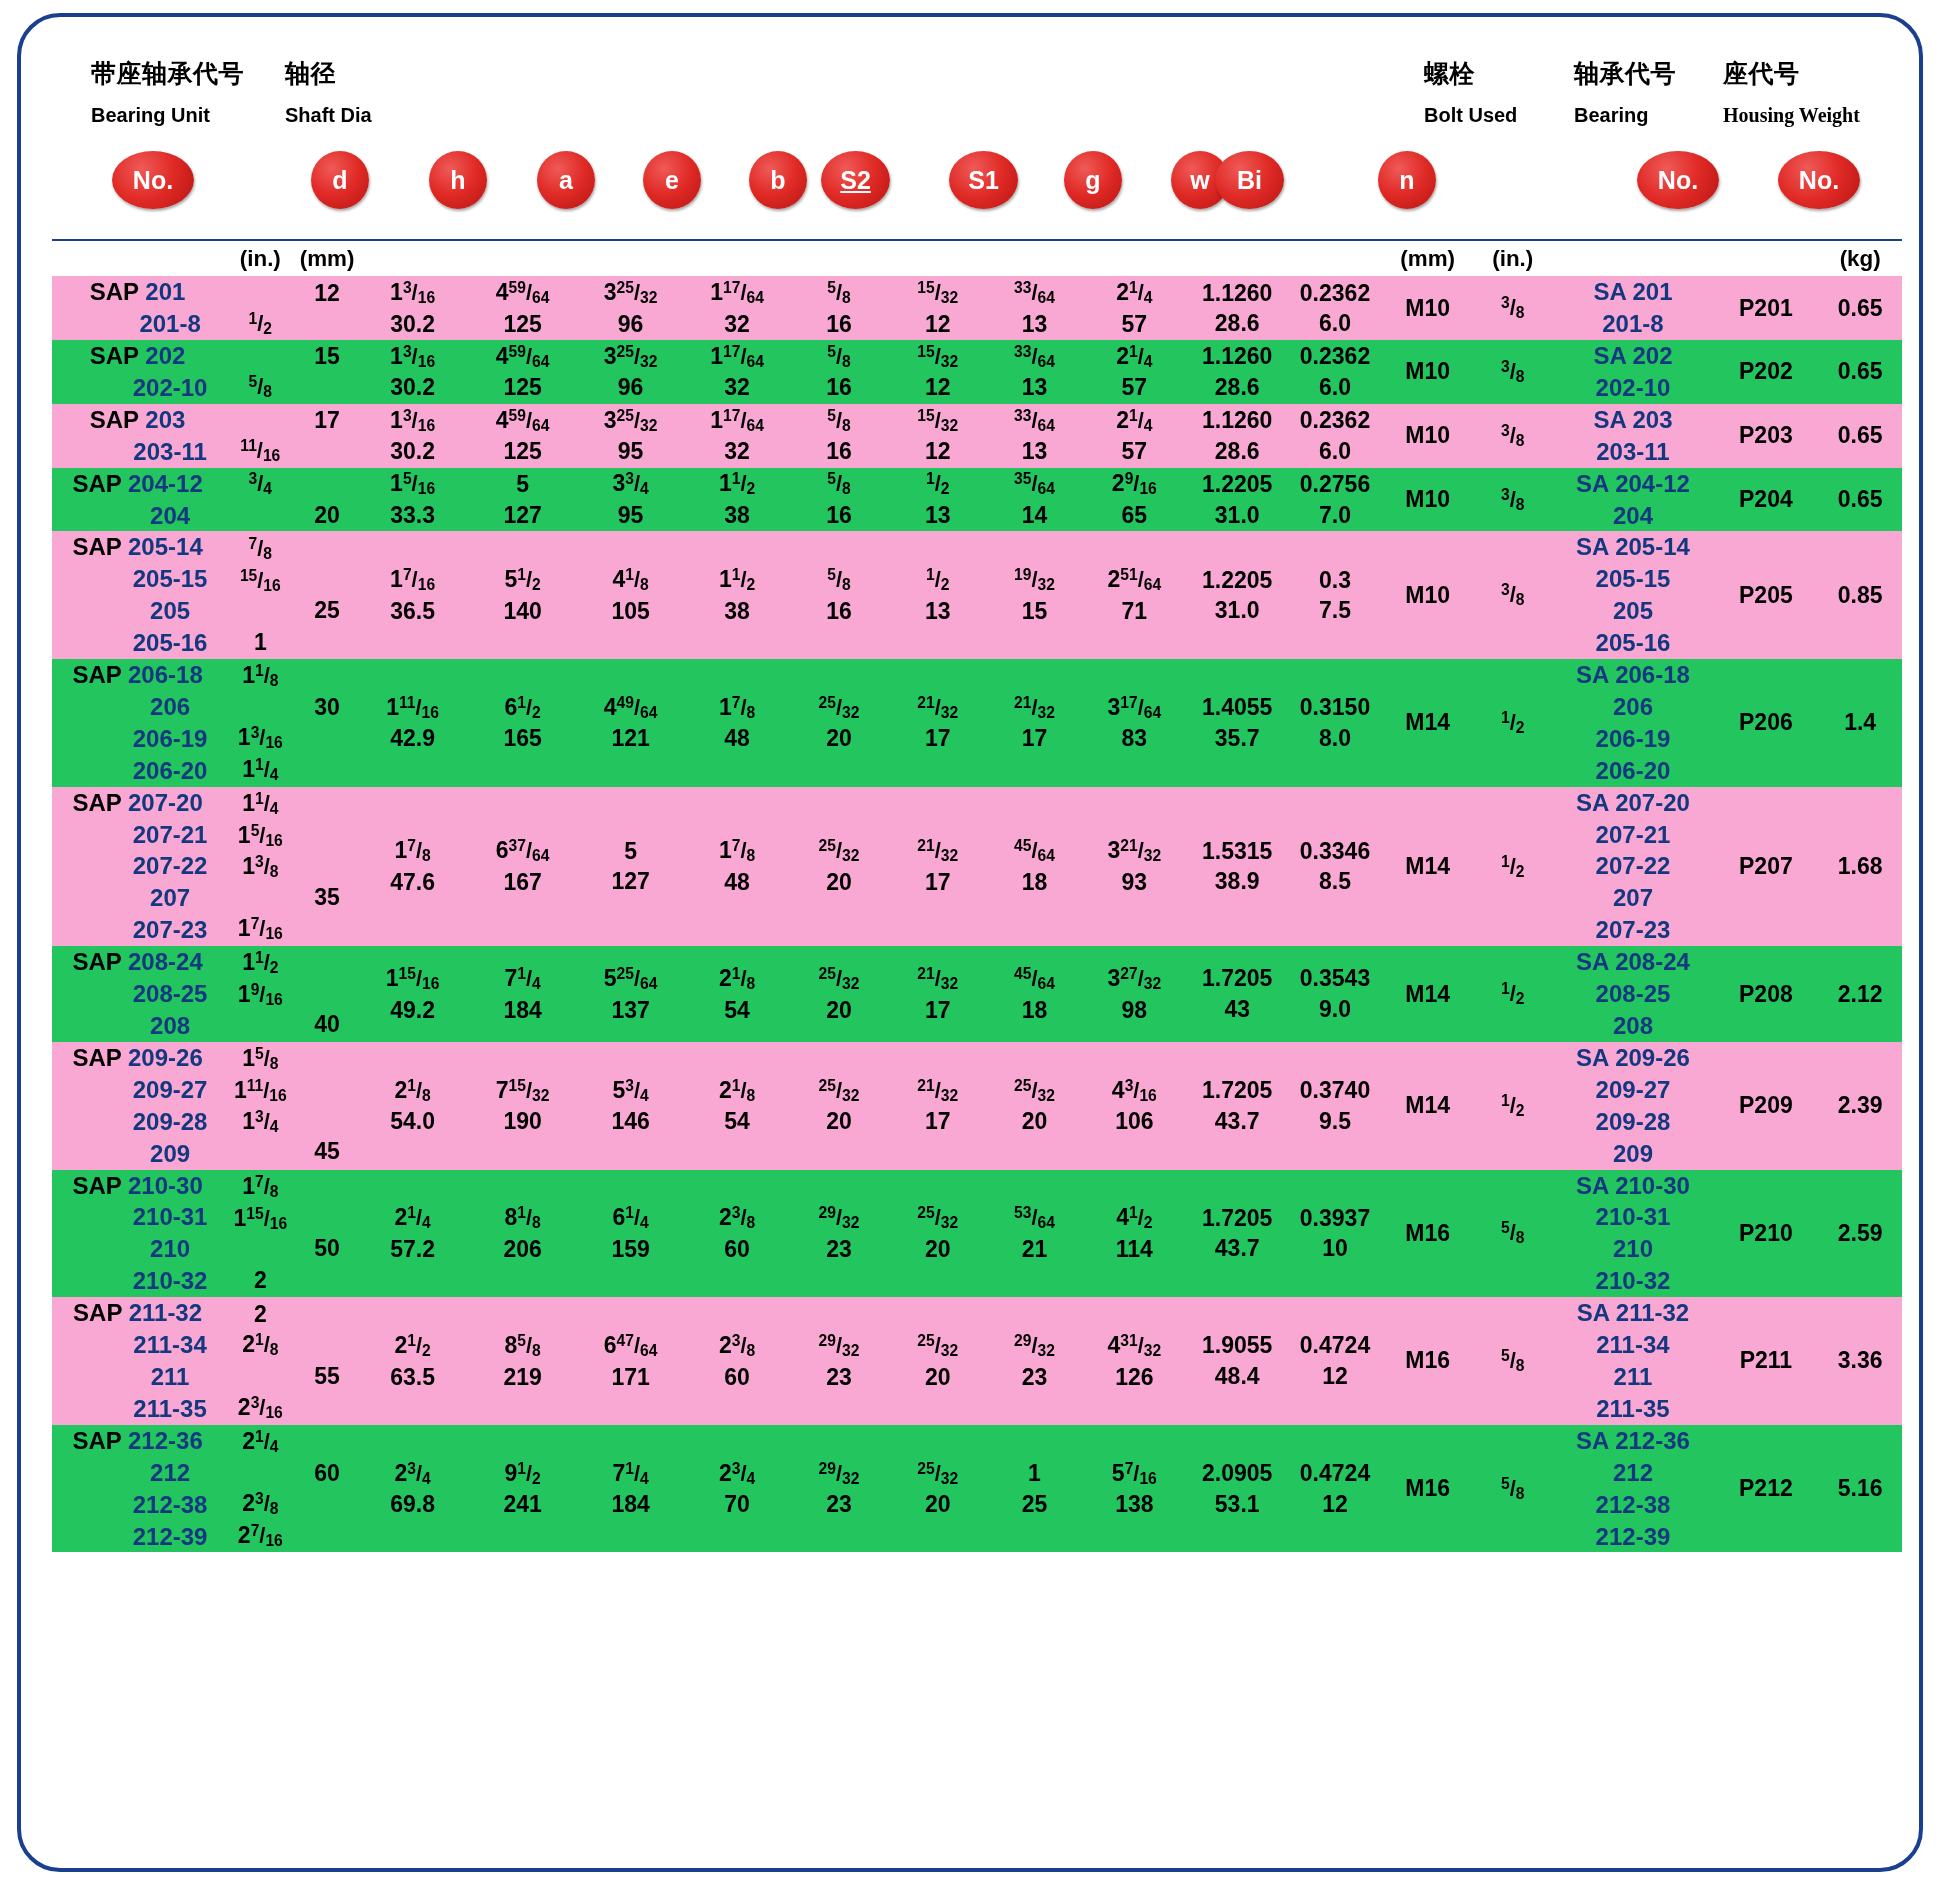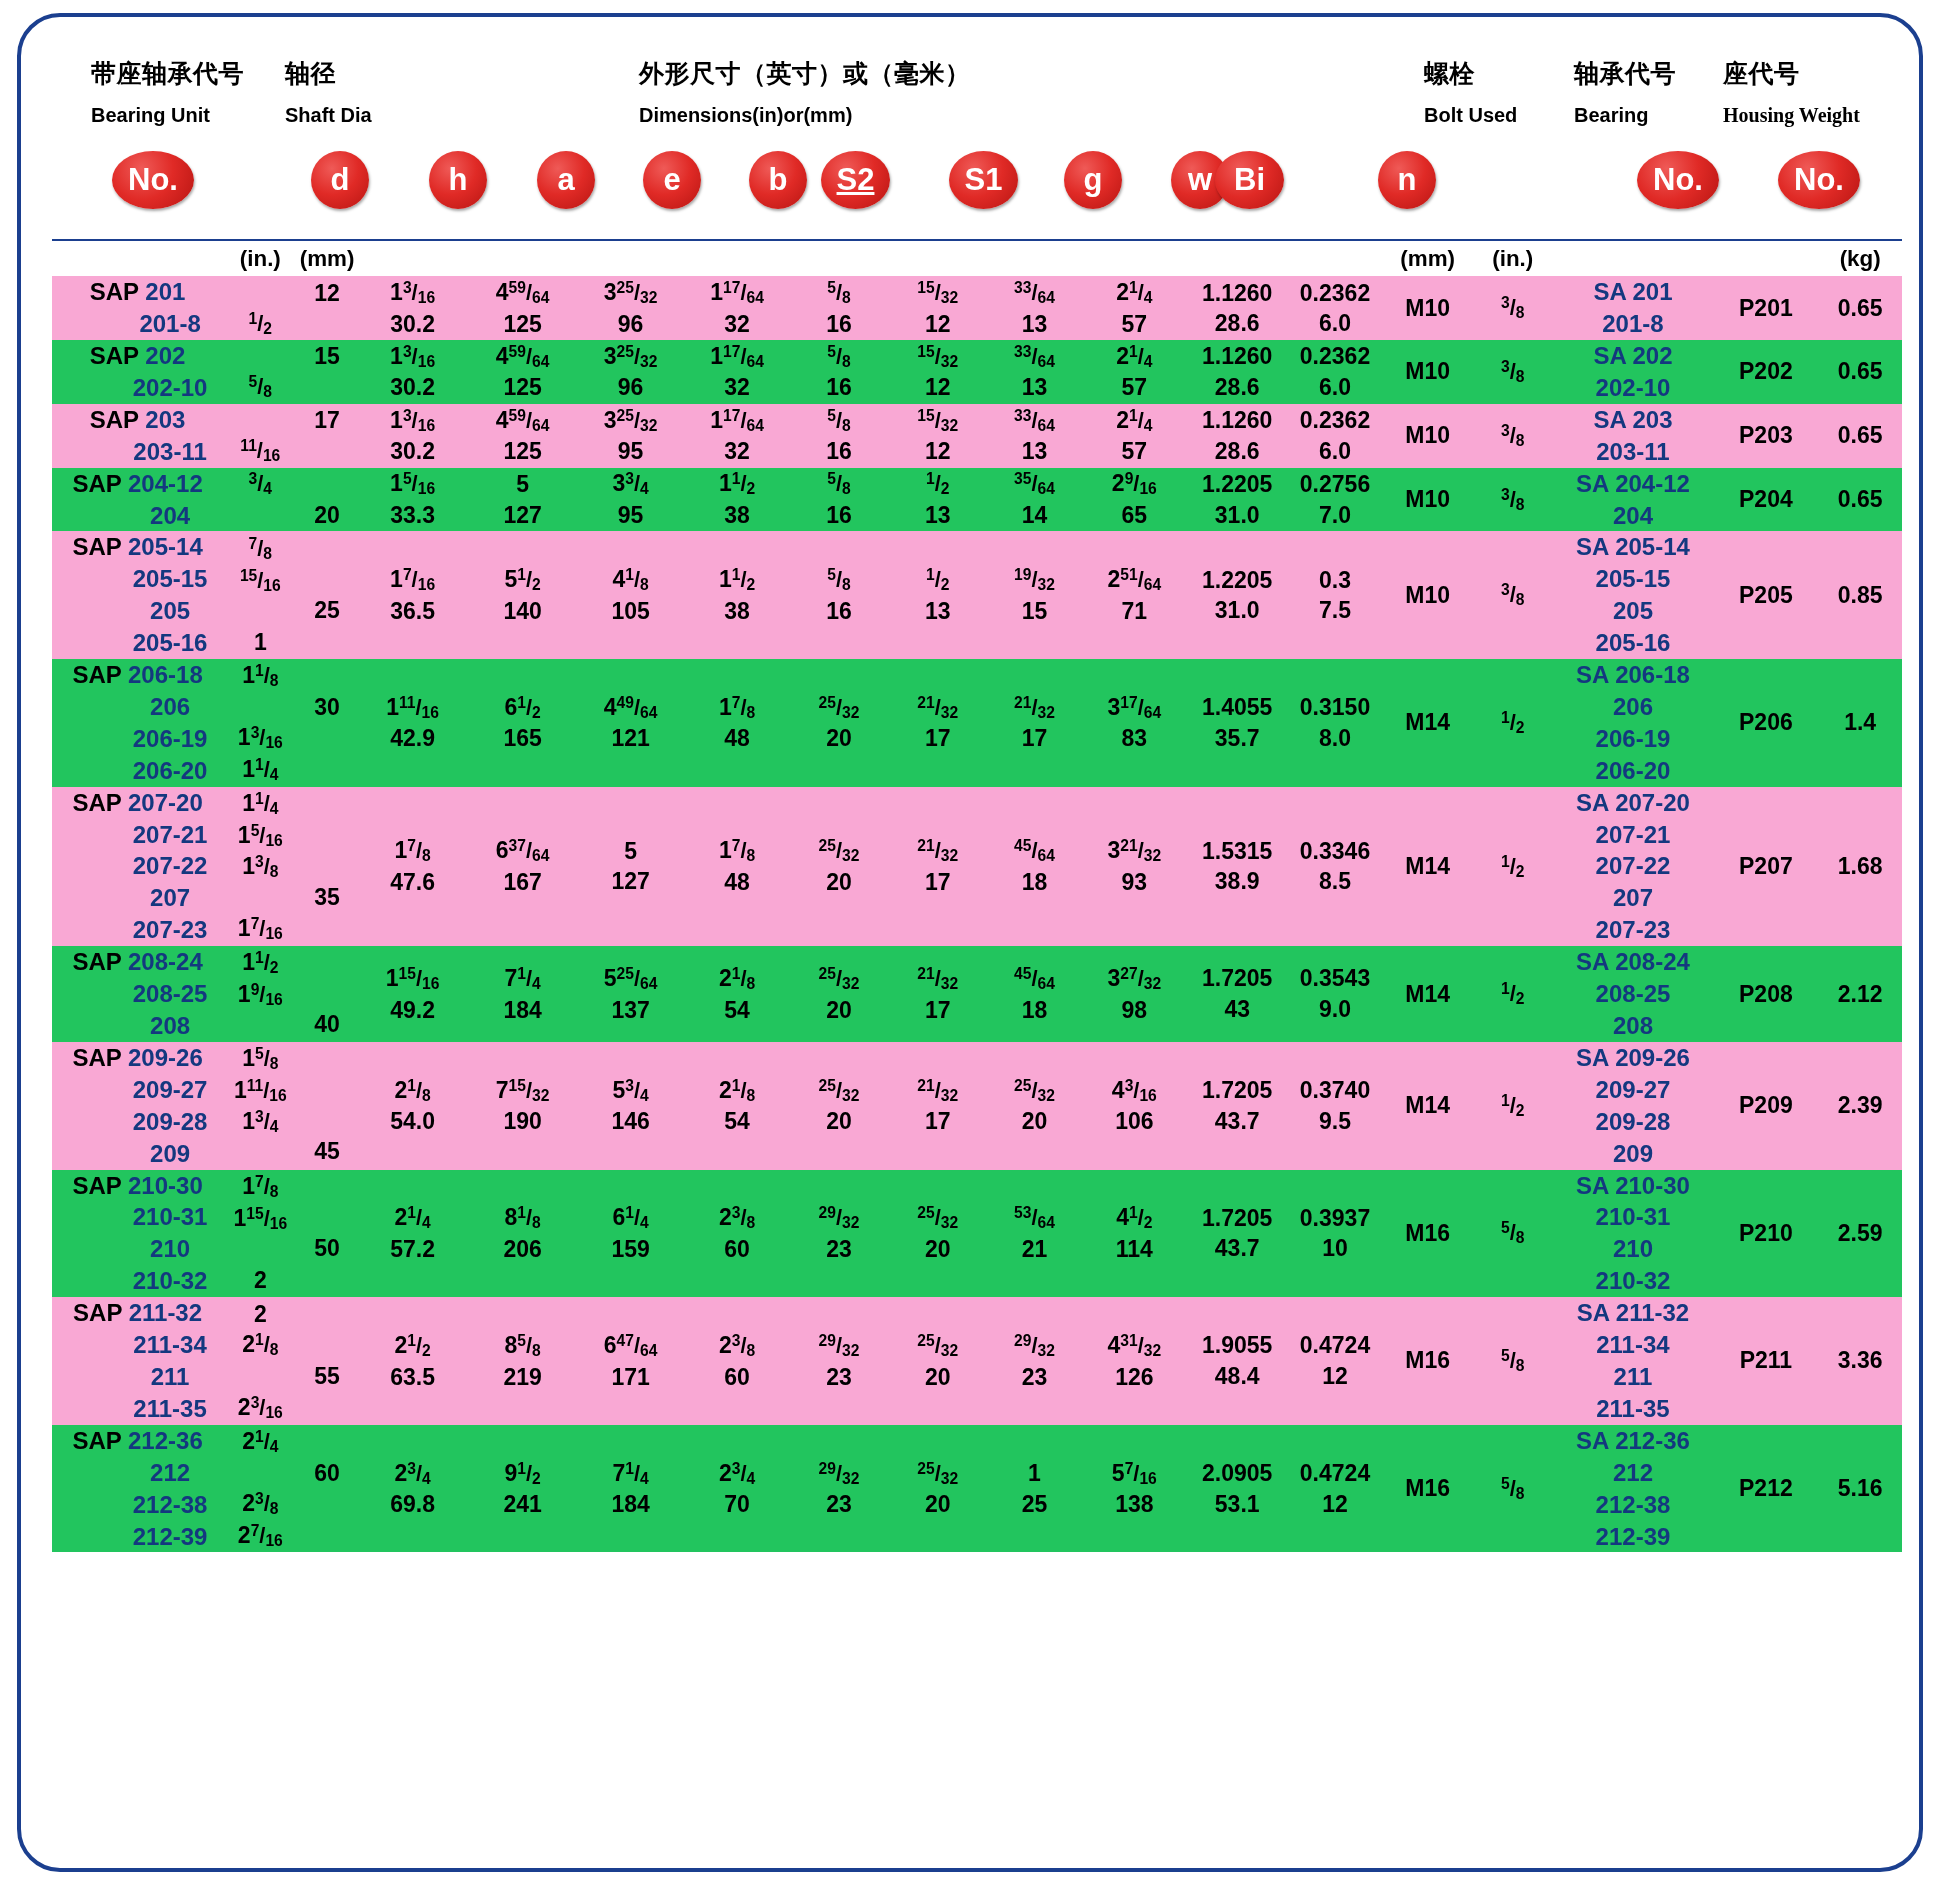--- a/index.html
+++ b/index.html
@@ -55,21 +55,21 @@
     position:relative;
     height:86px;
   }
   .bubble{
     position:absolute;
     top:0;
     height:58px;
     border-radius:50%;
     background:radial-gradient(circle at 36% 30%, #ef5a57 0%, #e02a26 48%, #b71512 100%);
     color:#fff;
-    font-size:31px;
+    font-size:25px;
     font-weight:700;
     display:flex;
     align-items:center;
     justify-content:center;
     box-shadow:0.9px 1.9px 2.8px rgba(0,0,0,0.35);
   }
   .bubble.wide{width:82px;}
   .bubble.narrow{width:58px;}
   .bubble.mid{width:69px;}
   
@@ -126,24 +126,20 @@
   <div class="inner">
 
     <div class="hdr">
       <div class="hdr-col" style="left:39px;top:7.5px;">
         <div class="hdr-cn">带座轴承代号</div>
         <div class="hdr-en">Bearing Unit</div>
       </div>
       <div class="hdr-col" style="left:233px;top:7.5px;">
         <div class="hdr-cn">轴径</div>
         <div class="hdr-en">Shaft Dia</div>
-      </div>
-      <div class="hdr-col" style="left:587px;top:7.5px;">
-        <div class="hdr-cn">外形尺寸（英寸）或（毫米）</div>
-        <div class="hdr-en">Dimensions(in)or(mm)</div>
       </div>
       <div class="hdr-col" style="left:1372px;top:7.5px;">
         <div class="hdr-cn">螺栓</div>
         <div class="hdr-en">Bolt Used</div>
       </div>
       <div class="hdr-col" style="left:1522px;top:7.5px;">
         <div class="hdr-cn">轴承代号</div>
         <div class="hdr-en">Bearing</div>
       </div>
       <div class="hdr-col" style="left:1671px;top:7.5px;font-family:Liberation Serif, serif;">

